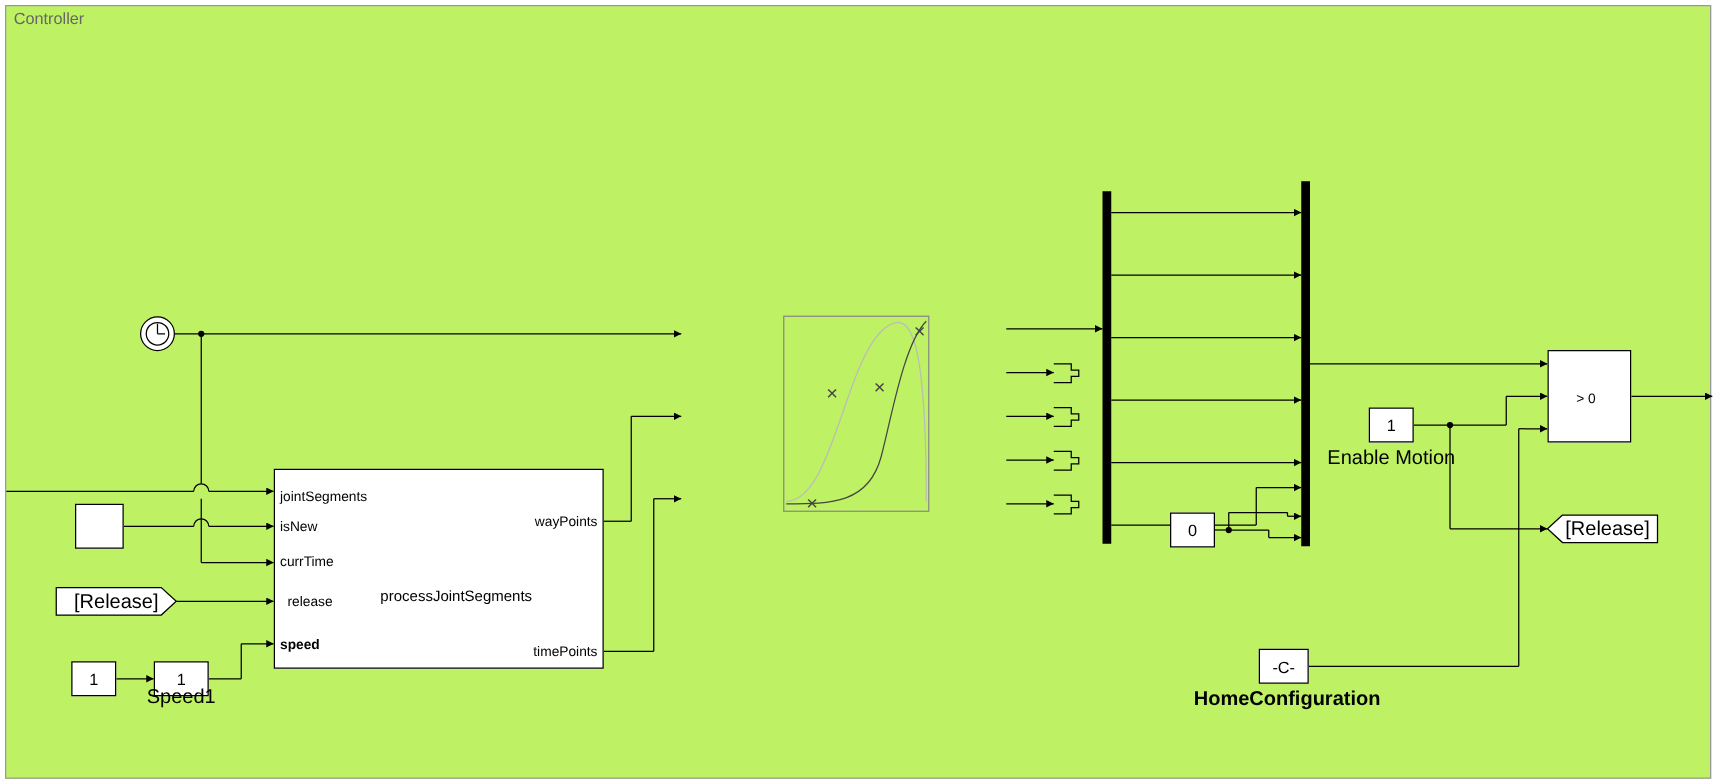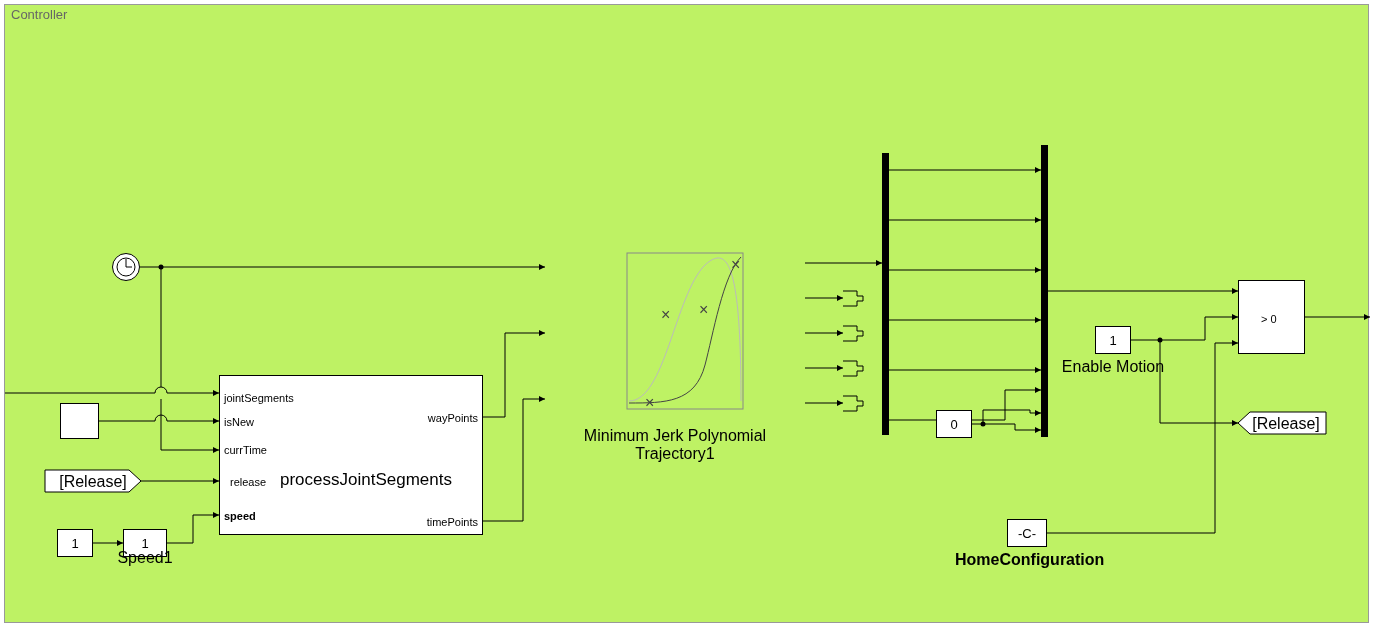--- a/index.html
+++ b/index.html
@@ -229,24 +229,23 @@
   <div class="label-center" style="left:110px; top:544px; width:60px;">Speed1</div>
 
   <div class="block" style="left:214px; top:370px; width:264px; height:160px;">
     <div class="port-label-left" style="left:4px; top:16px;">jointSegments</div>
     <div class="port-label-left" style="left:4px; top:40px;">isNew</div>
     <div class="port-label-left" style="left:4px; top:68px;text-align:right;">currTime</div>
     <div class="port-label-left" style="left:10px; top:100px;">release</div>
     <div class="port-label-left" style="left:4px; top:134px;font-weight:bold;">speed</div>
     <div class="port-label-right" style="right:4px; top:36px;">wayPoints</div>
     <div class="port-label-right" style="right:4px; top:140px;">timePoints</div>
-    <div class="label-center" style="left:60px; top:94px; width:170px; font-size:17px;">processJointSegments</div>
+    <div class="label-center" style="left:60px; top:94px; width:170px; font-size:12px;">processJointSegments</div>
   </div>
 
-  <div class="label-center" style="left:540px; top:422px; width:260px;">Minimum Jerk Polynomial Trajectory1</div>
 
   <div class="block center-text" style="left:1090px; top:321px; width:36px; height:28px;">
       <span>1</span>
     </div>
   <div class="label-center" style="left:1056px; top:353px; width:104px;">Enable Motion</div>
 
   <div class="block center-text" style="left:931px; top:405px; width:36px; height:28px;">
       <span>0</span>
     </div>
 

